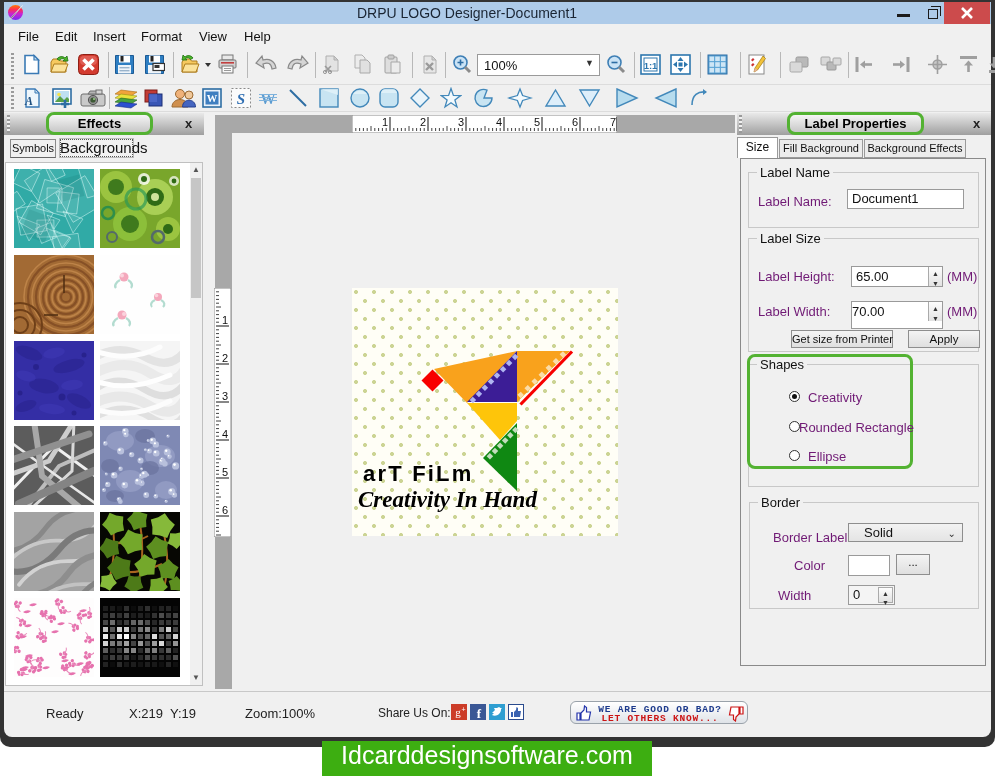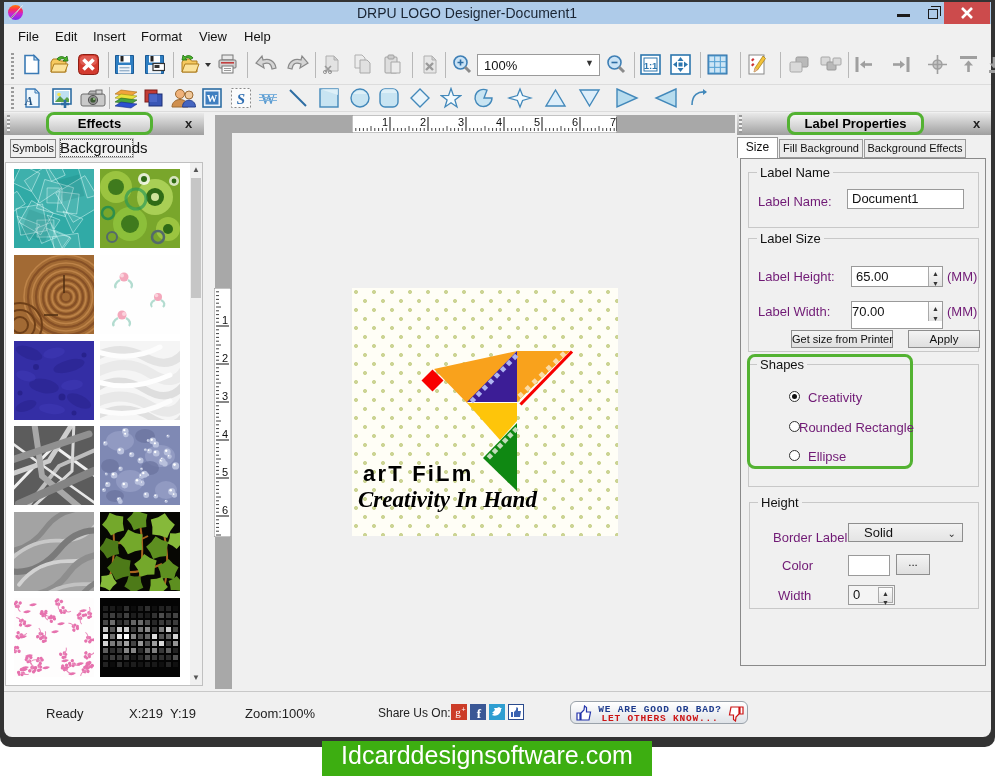--- a/index.html
+++ b/index.html
@@ -1249,24 +1249,24 @@
     <div class="abs" style="left:10px;top:242px;width:166px;height:115px;border:3px solid #53b232;border-radius:8px;"></div>
     <div class="abs" style="left:52px;top:279px;width:11px;height:11px;border:1px solid #333;border-radius:50%;background:#fff;">
         <span class="abs" style="left:2px;top:2px;width:5px;height:5px;border-radius:50%;background:#111"></span>
       </div>
     <span class="abs txt13" style="left:71px;top:278px">Creativity</span>
     <div class="abs" style="left:52px;top:309px;width:11px;height:11px;border:1px solid #333;border-radius:50%;background:#fff;"></div>
     <span class="abs txt13" style="left:62px;top:308px">Rounded Rectangle</span>
     <div class="abs" style="left:52px;top:338px;width:11px;height:11px;border:1px solid #333;border-radius:50%;background:#fff;"></div>
     <span class="abs txt13" style="left:71px;top:337px">Ellipse</span>
     <div class="group" style="left:12px;top:390px;width:230px;height:107px;">
-      <span class="legend">Height</span>
+      <span class="legend">Border</span>
       <span class="abs txt13" style="left:23px;top:27px">Border Label</span>
       <div class="abs" style="left:98px;top:20px;width:115px;height:19px;background:linear-gradient(#f2f2f2,#e4e4e4);border:1px solid #8e8e8e;font-size:13px;color:#111;line-height:17px;padding-left:15px">Solid<span class="abs" style="right:6px;top:1px;font-size:10px;color:#333">⌄</span></div>
-      <span class="abs txt13" style="left:32px;top:55px">Color</span>
+      <span class="abs txt13" style="left:44px;top:55px">Color</span>
       <div class="tbox" style="left:98px;top:52px;width:42px;height:21px;"></div>
       <div class="btn" style="left:146px;top:51px;width:34px;height:21px;line-height:14px">...</div>
       <span class="abs txt13" style="left:28px;top:85px">Width</span>
       <div class="tbox" style="left:98px;top:82px;width:47px;height:20px;line-height:18px;padding-left:4px;background:#f4f4f4">0
         <span class="abs" style="left:29px;top:1px;width:15px;height:16px;background:linear-gradient(#fdfdfd,#e2e2e2);border:1px solid #aaa;">
             <span class="abs" style="left:3px;top:-3px;font-size:7px;color:#333">▲</span>
             <span class="abs" style="left:3px;top:6px;font-size:7px;color:#333">▼</span>
           </span>
       </div>
     </div>

